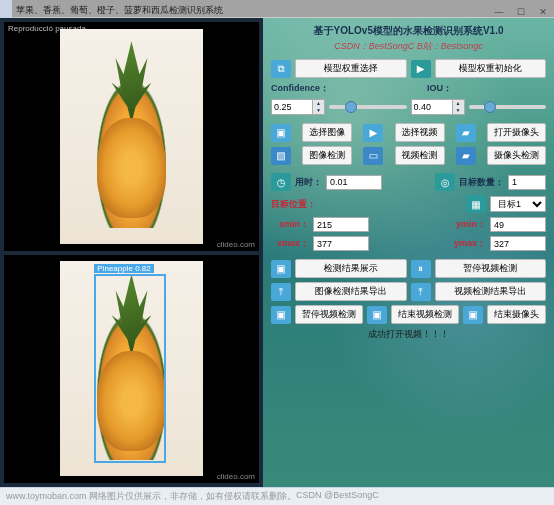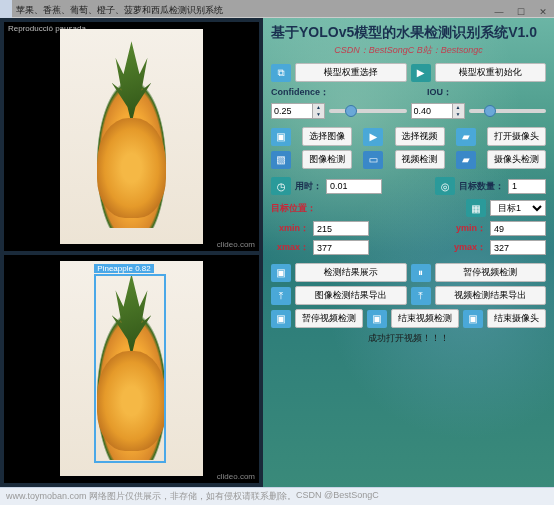--- a/index.html
+++ b/index.html
@@ -20,21 +20,21 @@
 .pineapple::after { content: ""; position: absolute; bottom: 5%; left: 15%; width: 70%; height: 55%; background: radial-gradient(ellipse, #f5b845 20%, #e59a2a 55%, #c47820 75%); border-radius: 45% 45% 40% 40%; }
 .watermark-clideo { position: absolute; bottom: 2px; right: 4px; font-size: 8px; color: #888; }
 .pause-badge { position: absolute; top: 2px; left: 4px; font-size: 8px; color: #bbb; }
 .bbox { position: absolute; border: 2px solid #4aa8e8; top: 6%; left: 24%; width: 50%; height: 88%; }
 .bbox-label { position: absolute; top: -12px; left: -2px; background: #4aa8e8; color: #fff; font-size: 8px; padding: 0 3px; }
 
 .right-panel { flex: 1; position: relative; background: linear-gradient(180deg, #6bb5a5 0%, #4a9a8a 25%, #2a7a7a 50%, #3a8a7a 100%); padding: 6px 8px; color: #1a3a5a; }
 .right-panel::before { content: ""; position: absolute; inset: 0; background: radial-gradient(circle at 30% 20%, rgba(180,220,200,.4), transparent 40%), radial-gradient(circle at 70% 60%, rgba(100,160,180,.5), transparent 40%); pointer-events: none; }
 .right-panel > * { position: relative; z-index: 1; }
 
-.header { font-size: 14px; font-weight: bold; color: #1a3050; margin-bottom: 2px; }
+.header { text-align: center; font-size: 10px; font-weight: bold; color: #1a3050; margin-bottom: 2px; }
 .subheader { text-align: center; font-size: 9px; color: #c04050; margin-bottom: 6px; font-style: italic; }
 
 .row { display: flex; align-items: center; gap: 4px; margin-bottom: 4px; font-size: 9px; }
 .row.spread { justify-content: space-between; }
 
 .btn { background: #f5f5f5; border: 1px solid #bbb; border-radius: 2px; font-size: 9px; padding: 2px 6px; text-align: center; cursor: pointer; white-space: nowrap; }
 .btn.wide { flex: 1; }
 
 .icon-btn { width: 20px; height: 18px; background: #4aa8d8; border-radius: 2px; display: flex; align-items: center; justify-content: center; font-size: 10px; color: #fff; cursor: pointer; }
 .icon-btn.teal { background: #2a9a9a; }

